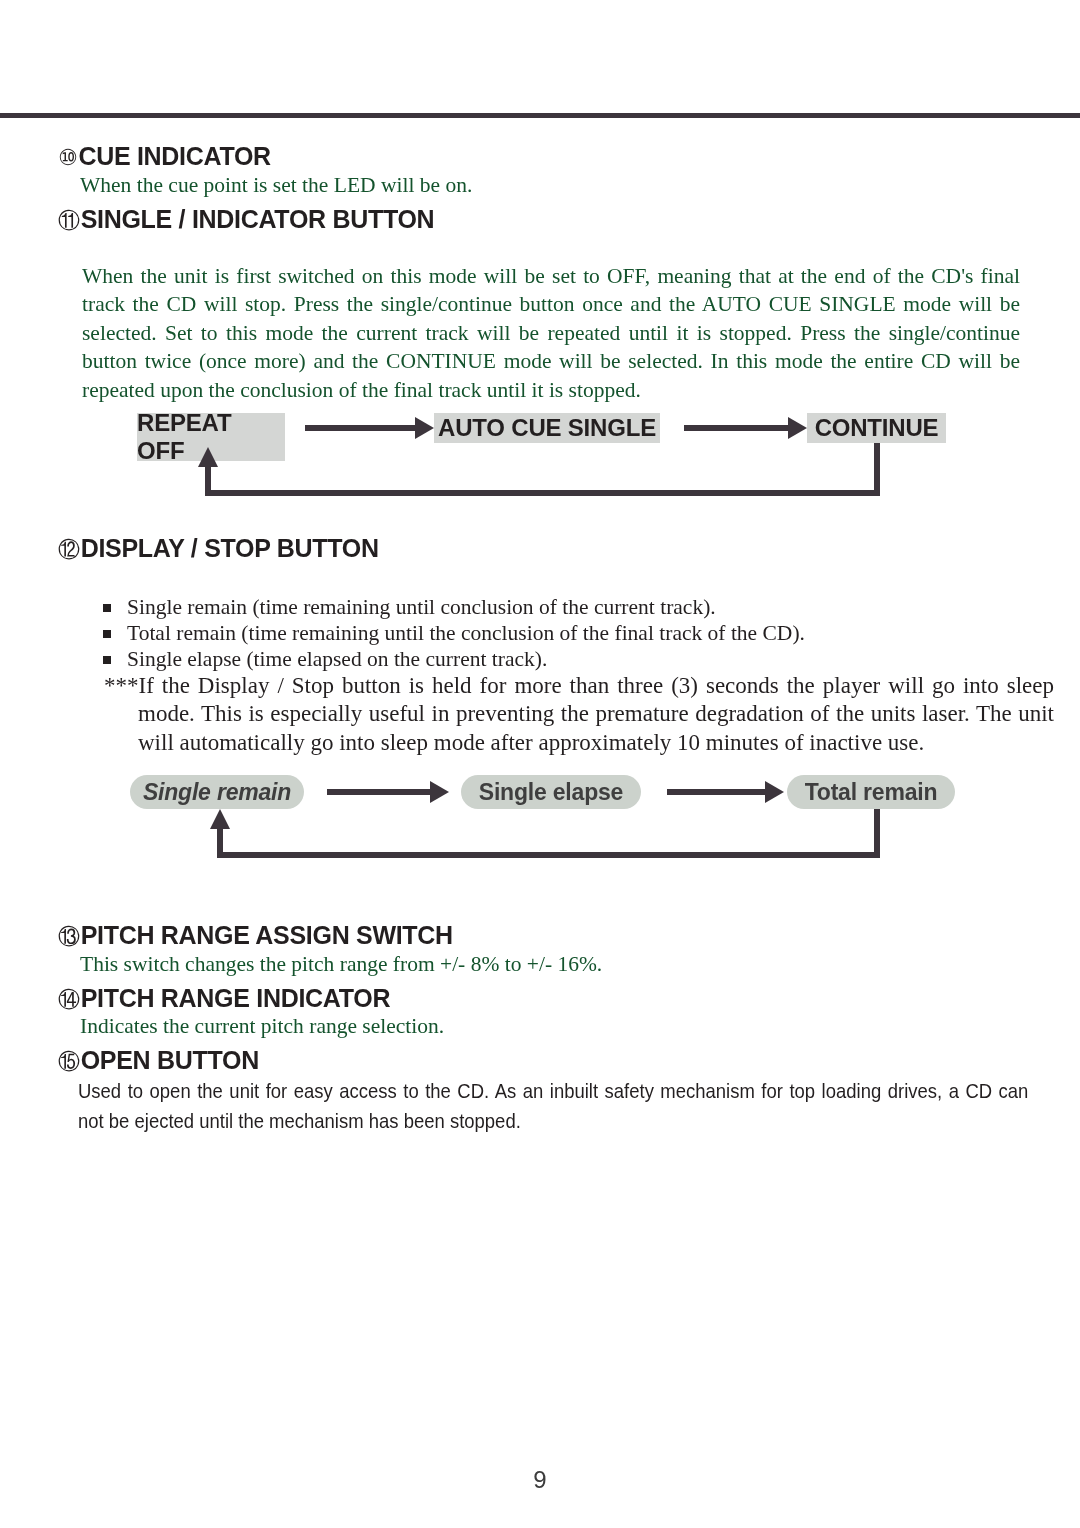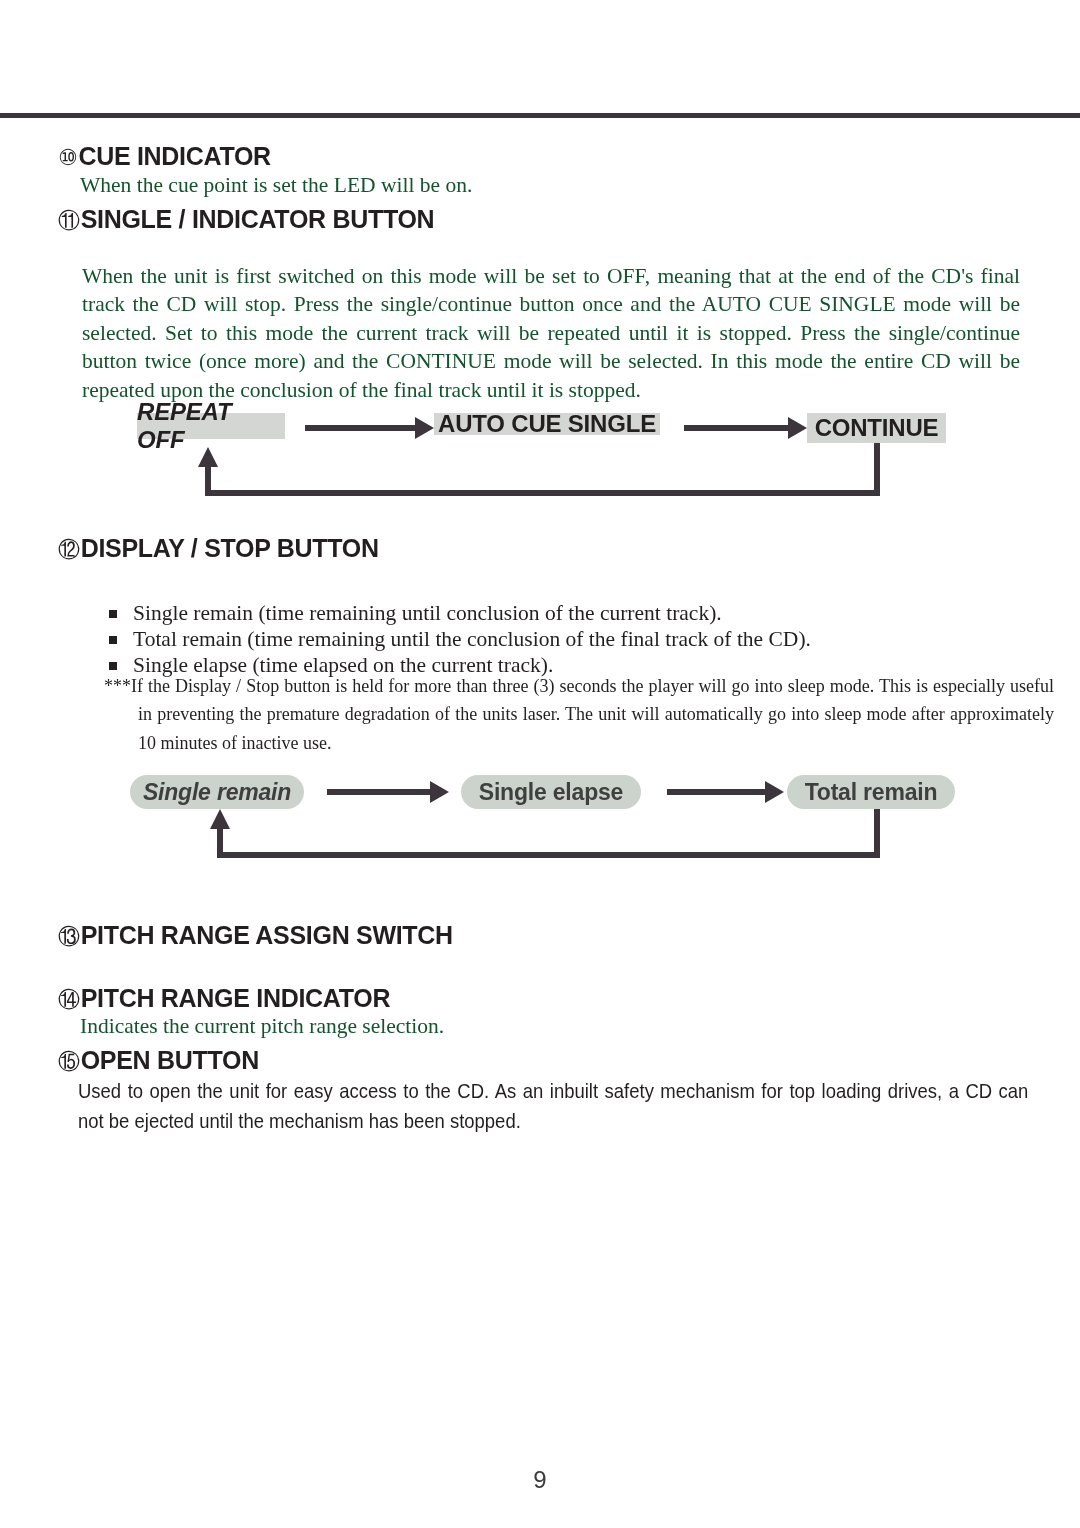--- a/index.html
+++ b/index.html
@@ -61,42 +61,42 @@
   .body.noj { text-align: left; }
 
   
   .bullets {
     position: absolute;
     font-family: "Liberation Serif", "DejaVu Serif", serif;
     font-size: 21.5px;
     line-height: 26px;
     color: #231f20;
     list-style: none;
-    margin: 12px;
+    margin: 6px;
     padding: 0;
   }
   .bullets li {
     position: relative;
     padding-left: 26px;
     white-space: nowrap;
   }
   .bullets li .sq {
     position: absolute;
     left: 2px;
     top: 10px;
     width: 8px;
     height: 8px;
     background: #231f20;
   }
 
   
   .note {
     position: absolute;
     font-family: "Liberation Serif", "DejaVu Serif", serif;
-    font-size: 18px;
+    font-size: 23px;
     line-height: 28.4px;
     color: #231f20;
     text-align: justify;
     text-indent: -34px;
     padding-left: 34px;
   }
 
   
   .body-cond {
     position: absolute;
@@ -203,23 +203,23 @@
   </div>
   <div class="body noj" style="left:80px; top:171px; width:900px;">When the cue point is set the LED will be on.</div>
 
   <div class="heading" style="left:58px; top:205px;">
     <span class="circnum">⑪</span>
     <span class="htext">SINGLE / INDICATOR BUTTON</span>
   </div>
   <div class="body" style="left:82px; top:262px; width:938px;">When the unit is first switched on this mode will be set to OFF, meaning that at the end of the CD's final track the CD will stop. Press the single/continue button once and the AUTO CUE SINGLE mode will be selected. Set to this mode the current track will be repeated until it is stopped.  Press the single/continue button twice (once more) and the CONTINUE mode will be selected. In this mode the entire CD will be repeated upon the conclusion of the final track until it is stopped.</div>
 
   <div class="flow" style="left:0px; top:0px; width:1080px; height:0;">
-    <div class="fbox sharp" style="left:137px; top:413px; width:148px; height:26px;font-style:italic;">REPEAT OFF</div>
+    <div class="fbox sharp" style="left:137px; top:413px; width:148px; height:48px;">REPEAT OFF</div>
     <div class="arrow" style="left:305px; top:425px; width:112px;"></div>
-    <div class="fbox sharp" style="left:434px; top:413px; width:226px; height:22px;">AUTO CUE SINGLE</div>
+    <div class="fbox sharp" style="left:434px; top:413px; width:226px; height:30px;">AUTO CUE SINGLE</div>
     <div class="arrow" style="left:684px; top:425px; width:106px;"></div>
     <div class="fbox sharp" style="left:807px; top:413px; width:139px; height:30px;">CONTINUE</div>
 
     <div class="loop-right" style="left:874px; top:443px; height:53px;"></div>
     <div class="loop-bottom" style="left:205px; top:490px; width:675px;"></div>
     <div class="loop-left" style="left:205px; top:466px; height:28px;"></div>
     <div class="loop-head" style="left:198px; top:447px;"></div>
   </div>
 
   <div class="heading" style="left:58px; top:534px;">
@@ -254,20 +254,21 @@
     <div class="loop-right" style="left:874px; top:809px; height:49px;"></div>
     <div class="loop-bottom" style="left:217px; top:852px; width:663px;"></div>
     <div class="loop-left" style="left:217px; top:828px; height:28px;"></div>
     <div class="loop-head" style="left:210px; top:809px;"></div>
   </div>
 
   <div class="heading" style="left:58px; top:921px;">
     <span class="circnum">⑬</span>
     <span class="htext">PITCH RANGE ASSIGN SWITCH</span>
   </div>
+  <div class="body noj" style="left:80px; top:950px; width:900px;">This switch changes the pitch range from +/- 8% to +/- 16%.</div>
 
   <div class="heading" style="left:58px; top:984px;">
     <span class="circnum">⑭</span>
     <span class="htext">PITCH RANGE INDICATOR</span>
   </div>
   <div class="body noj" style="left:80px; top:1012px; width:900px;">Indicates the current pitch range selection.</div>
 
   <div class="heading" style="left:58px; top:1046px;">
     <span class="circnum">⑮</span>
     <span class="htext">OPEN BUTTON</span>

